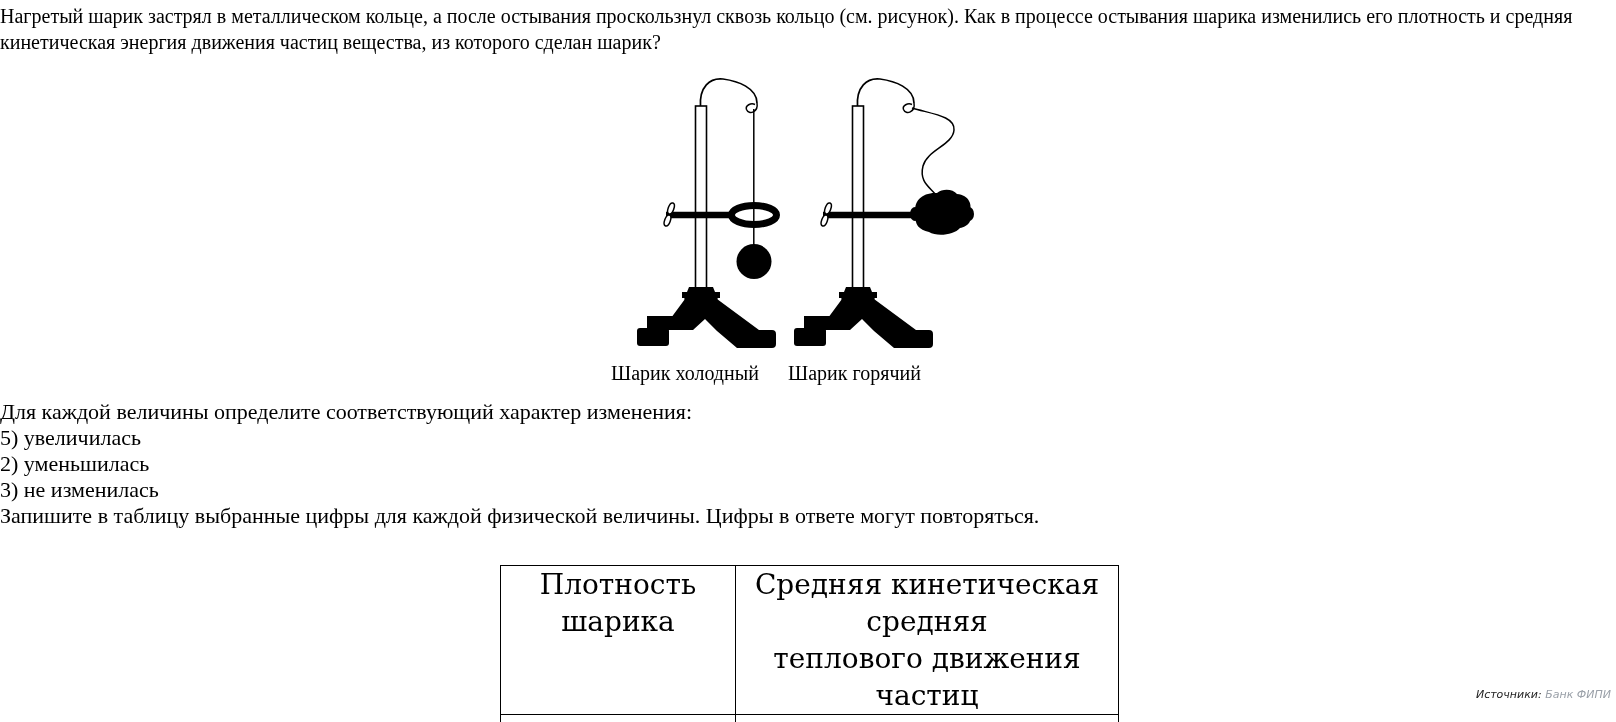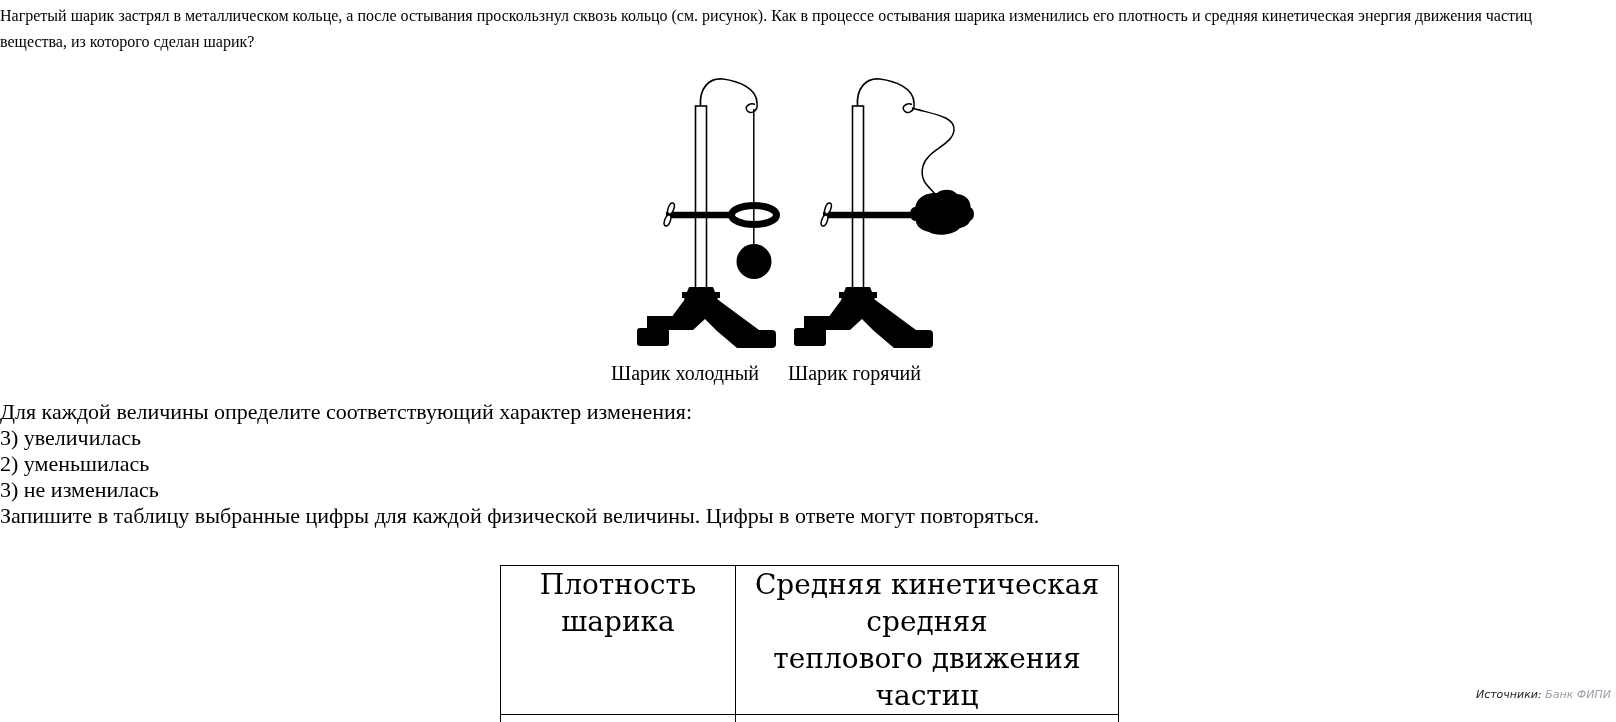--- a/index.html
+++ b/index.html
@@ -1,20 +1,20 @@
 <!DOCTYPE html>
 <html><head>
 <meta charset="utf-8">
 <style>
   html,body{margin:0;padding:0;background:#fff;}
   .page{position:relative;width:1616px;height:722px;background:#fff;overflow:hidden;
         font-family:"Liberation Serif",serif;color:#000;}
 
   .qtext{position:absolute;left:0;top:3px;width:1602px;margin:0;
-         font-size:16px;line-height:26px;font-weight:500;}
+         font-size:20px;line-height:26px;font-weight:500;}
 
   .fig-svg{position:absolute;}
   .caption{position:absolute;font-size:20px;line-height:22px;text-align:left;color:#000000;}
 
   .inst{position:absolute;left:0;top:399px;width:1300px;font-size:22px;line-height:26px;font-weight:500;}
   .inst div{white-space:nowrap;}
 
   table.answer{position:absolute;left:500px;top:565px;border-collapse:collapse;table-layout:fixed;}
   table.answer td{border:1.6px solid #000;font-family:"DejaVu Serif","Liberation Serif",serif;
                   font-size:28px;text-align:center;vertical-align:top;padding:0;}
@@ -93,21 +93,21 @@
       <rect x="34" y="244" width="28" height="14"></rect>
       <rect x="24" y="256" width="32" height="18" rx="3"></rect>
     </g>
   </svg>
 
   <div class="caption" style="left:611px;top:362px;width:200px;">Шарик холодный</div>
   <div class="caption" style="left:788px;top:362px;width:224px;">Шарик горячий</div>
 
   <div class="inst">
     <div>Для каждой величины определите соответствующий характер изменения:</div>
-    <div>3) увеличилась</div>
+    <div>5) увеличилась</div>
     <div>2) уменьшилась</div>
     <div>3) не изменилась</div>
     <div>Запишите в таблицу выбранные цифры для каждой физической величины. Цифры в ответе могут повторяться.</div>
   </div>
 
   <table class="answer">
     <colgroup>
         <col style="width:235px">
         <col style="width:383px">
       </colgroup>

